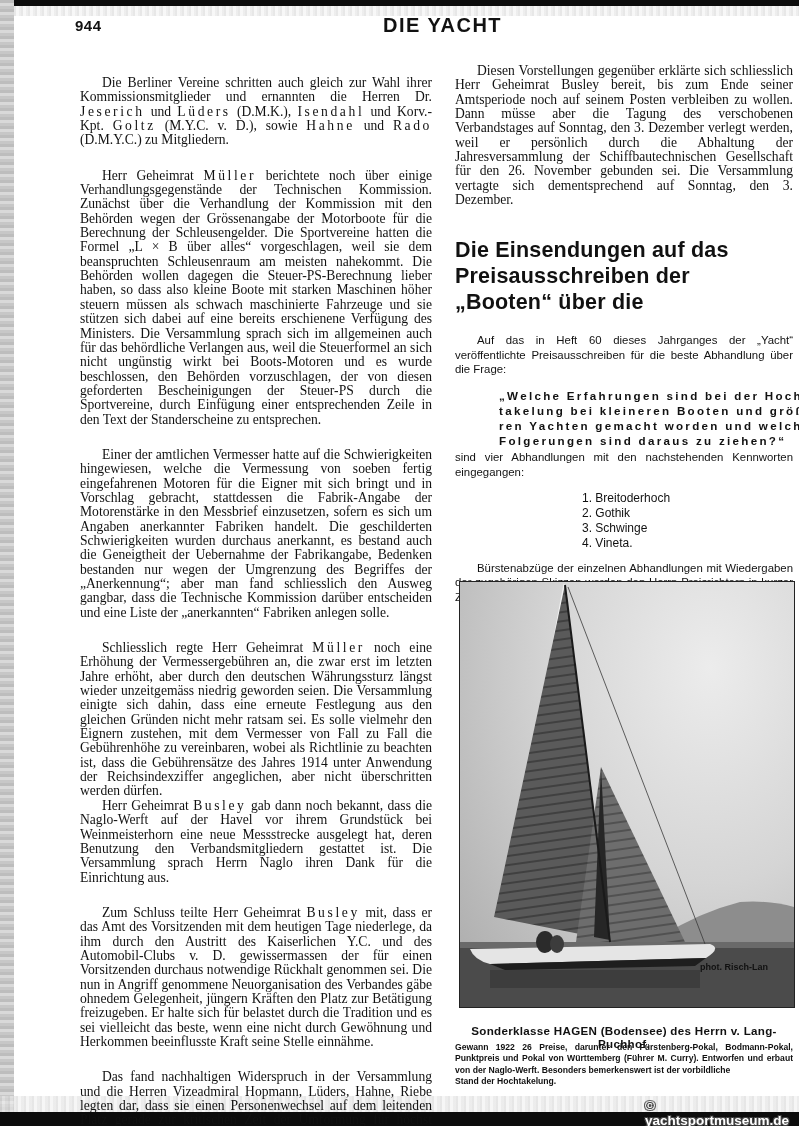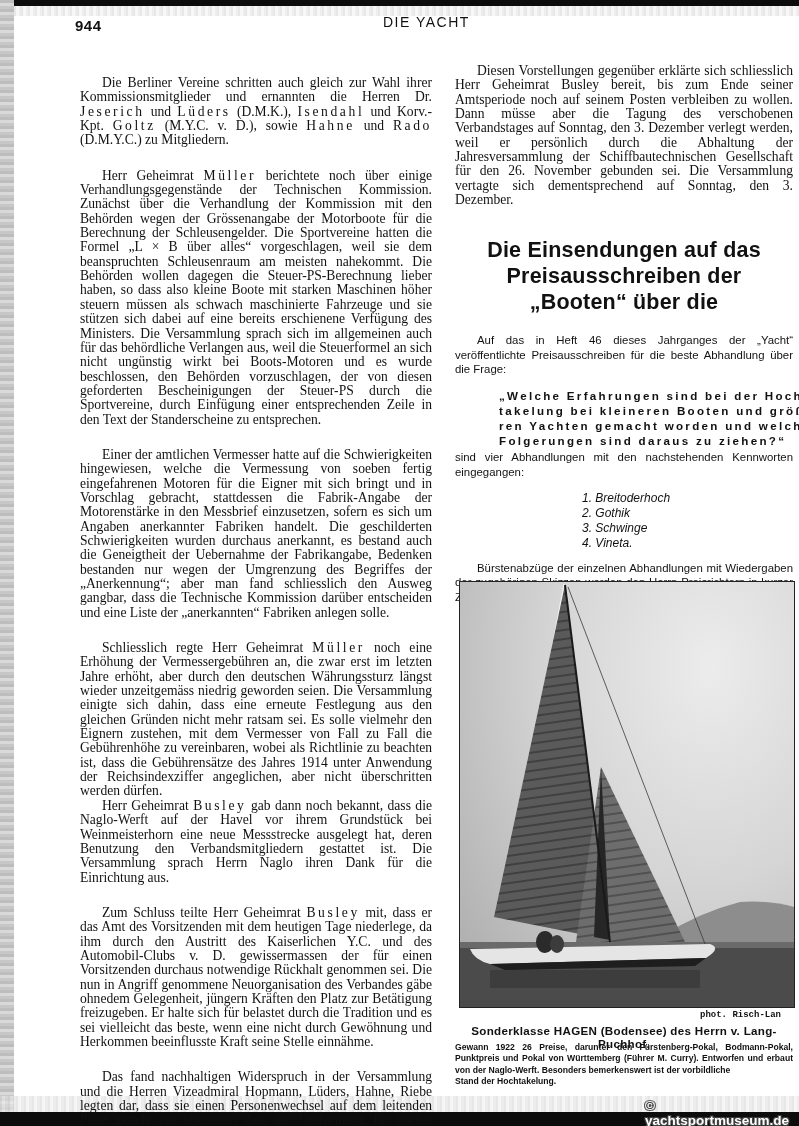--- a/index.html
+++ b/index.html
@@ -13,45 +13,45 @@
   .topband { position: absolute; left: 0; top: 0; width: 799px; height: 6px; background: #0c0c0c; }
   .topgrain { position: absolute; left: 0; top: 6px; width: 799px; height: 10px;
     background: repeating-linear-gradient(90deg, #ddd 0 2px, #f4f4f4 2px 5px, #e6e6e6 5px 7px); opacity: .7; }
   .leftband { position: absolute; left: 0; top: 0; width: 14px; height: 1126px;
     background: repeating-linear-gradient(180deg, #bdbdbd 0 3px, #d9d9d9 3px 6px, #c7c7c7 6px 9px); }
   .bottomband { position: absolute; left: 0; top: 1112px; width: 799px; height: 14px; background: #0c0c0c; }
   .bottomgrain { position: absolute; left: 0; top: 1096px; width: 799px; height: 16px;
     background: repeating-linear-gradient(90deg, #d6d6d6 0 2px, #f0f0f0 2px 5px, #e0e0e0 5px 8px); opacity: .6; }
 
   .page-number { position: absolute; left: 75px; top: 17px; font-family: "Liberation Sans", sans-serif; font-weight: bold; font-size: 15px; letter-spacing: .5px; }
-  .running-head { position: absolute; left: 383px; top: 14px; font-family: "Liberation Sans", sans-serif; font-weight: normal; font-size: 14px; letter-spacing: 1.5px; }
+  .running-head { position: absolute; left: 383px; top: 14px; font-family: "Liberation Sans", sans-serif; font-weight: bold; font-size: 20px; letter-spacing: 1.5px; }
 
   .col-left { position: absolute; left: 80px; top: 76px; width: 352px; }
   .col-right { position: absolute; left: 455px; top: 64px; width: 338px; }
 
   p.body { margin: 0; font-size: 13.6px; line-height: 14.35px; text-align: justify; hyphens: manual; }
   p.body.indent { text-indent: 22px; }
   p.body.gap { margin-top: 21px; }
   .sp { letter-spacing: 2.6px; }
 
-  .headline { margin: 30px 0 0 0; font-family: "Liberation Sans", sans-serif; font-weight: bold; font-size: 21.5px; line-height: 26px; text-align: center; letter-spacing: .2px; }
+  .headline { margin: 30px 0 0 0; font-family: "Liberation Sans", sans-serif; font-weight: bold; font-size: 21.5px; line-height: 26px; letter-spacing: .2px; }
   .intro { margin-top: 18px; font-family: "Liberation Sans", sans-serif; font-size: 11.4px; line-height: 14.5px; text-align: justify; }
   .intro.indent { text-indent: 22px; }
   .question { margin: 2px 0 0 44px; font-family: "Liberation Sans", sans-serif; font-weight: bold; font-size: 11.6px; line-height: 15px; letter-spacing: 2.3px; }
   .question .line { display: block; white-space: nowrap; }
-  .answers-list { list-style: none; margin: 6px 0 0 127px; padding: 0; font-family: "Liberation Sans", sans-serif; font-size: 12px; line-height: 15px; font-style: italic; }
+  .answers-list { list-style: none; margin: 6px 0 0 127px; padding: 0; font-family: "Liberation Sans", sans-serif; font-size: 12px; line-height: 15px; }
   .closing { margin-top: 10px; }
   .signature { margin-top: 10px; text-align: center; font-family: "Liberation Sans", sans-serif; font-weight: bold; font-size: 11.4px; line-height: 15px; letter-spacing: 2.6px; }
 
   .photo { position: absolute; left: 459px; top: 581px; width: 334px; height: 425px;
     border: 1px solid #222; overflow: hidden;
     background: radial-gradient(ellipse at 75% 20%, #ececec 0%, #d5d5d5 45%, #a9a9a9 100%); }
   .photo svg { display: block; }
 
-  .credit { position: absolute; left: 700px; top: 1010px; font-family: Liberation Mono, monospace; font-weight: bold; font-size: 9px; }
+  .credit { position: absolute; left: 700px; top: 962px; font-family: Liberation Sans, sans-serif; font-weight: bold; font-size: 9px; }
   .caption-title { position: absolute; left: 455px; top: 1024px; width: 338px; text-align: center; font-family: Liberation Sans, sans-serif; font-weight: bold; font-size: 11.6px; letter-spacing: .3px; }
   .caption-text { position: absolute; left: 455px; top: 1042px; width: 338px; text-align: justify; font-family: "Liberation Sans", sans-serif; font-weight: bold; font-size: 8.6px; line-height: 11.3px; }
   .caption-text .last { display: block; text-align: left; }
 
   .watermark { position: absolute; left: 645px; top: 1098px; font-family: "Liberation Sans", sans-serif; font-weight: bold; font-size: 13.5px; color: #fff;
     text-shadow: -1px -1px 0 #444, 1px -1px 0 #444, -1px 1px 0 #444, 1px 1px 0 #444; }
 </style>
 </head>
 <body>
 
@@ -81,21 +81,21 @@
 </div>
 
 <div class="col-right">
   <p class="body indent">Diesen Vorstellungen gegenüber erklärte sich schliesslich Herr Geheimrat Busley bereit, bis zum Ende seiner Amtsperiode noch auf seinem Posten verbleiben zu wollen. Dann müsse aber die Tagung des verschobenen Verbandstages auf Sonntag, den 3. Dezember verlegt werden, weil er persönlich durch die Abhaltung der Jahresversammlung der Schiffbautechnischen Gesellschaft für den 26. November gebunden sei. Die Versammlung vertagte sich dementsprechend auf Sonntag, den 3. Dezember.</p>
 
   <h2 class="headline">
     <span>Die Einsendungen auf das</span><br>
     <span>Preisausschreiben der „Booten“ über die</span><br>
   </h2>
 
-  <p class="intro indent">Auf das in Heft 46 dieses Jahrganges der „Yacht“ veröffentlichte Preisausschreiben für die beste Abhandlung über die Frage:</p>
+  <p class="intro indent">Auf das in Heft 60 dieses Jahrganges der „Yacht“ veröffentlichte Preisausschreiben für die beste Abhandlung über die Frage:</p>
 
   <div class="question">
     <span class="line">„Welche Erfahrungen sind bei der Hoch-</span>
     <span class="line">takelung bei kleineren Booten und größe-</span>
     <span class="line">ren Yachten gemacht worden und welche</span>
     <span class="line">Folgerungen sind daraus zu ziehen?“</span>
   </div>
 
   <p class="intro" style="margin-top:2px">sind vier Abhandlungen mit den nachstehenden Kennworten eingegangen:</p>
 

